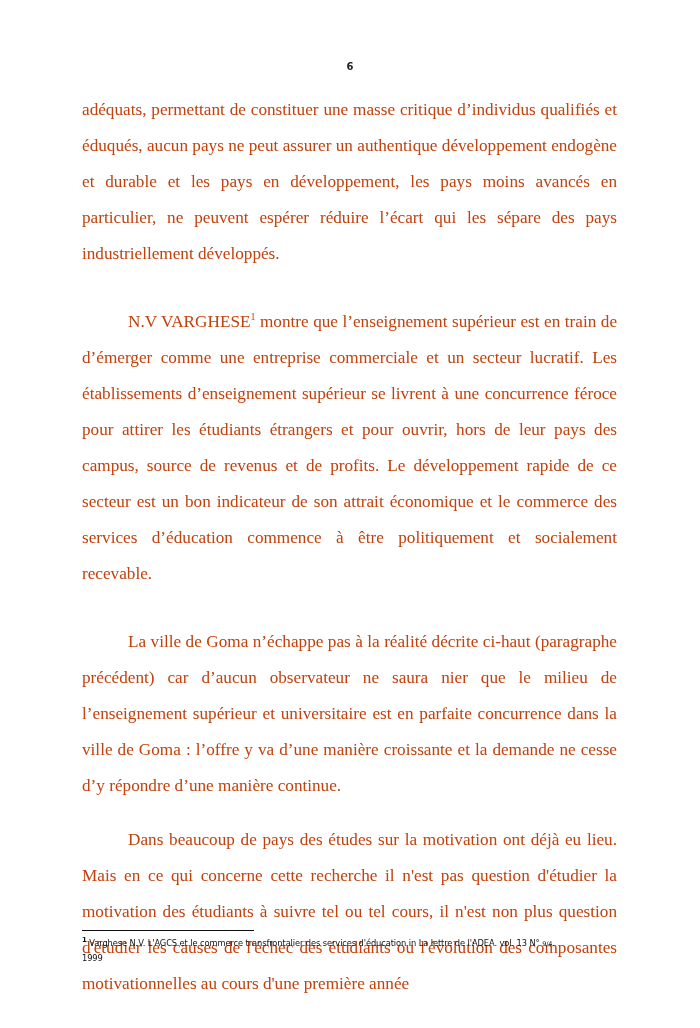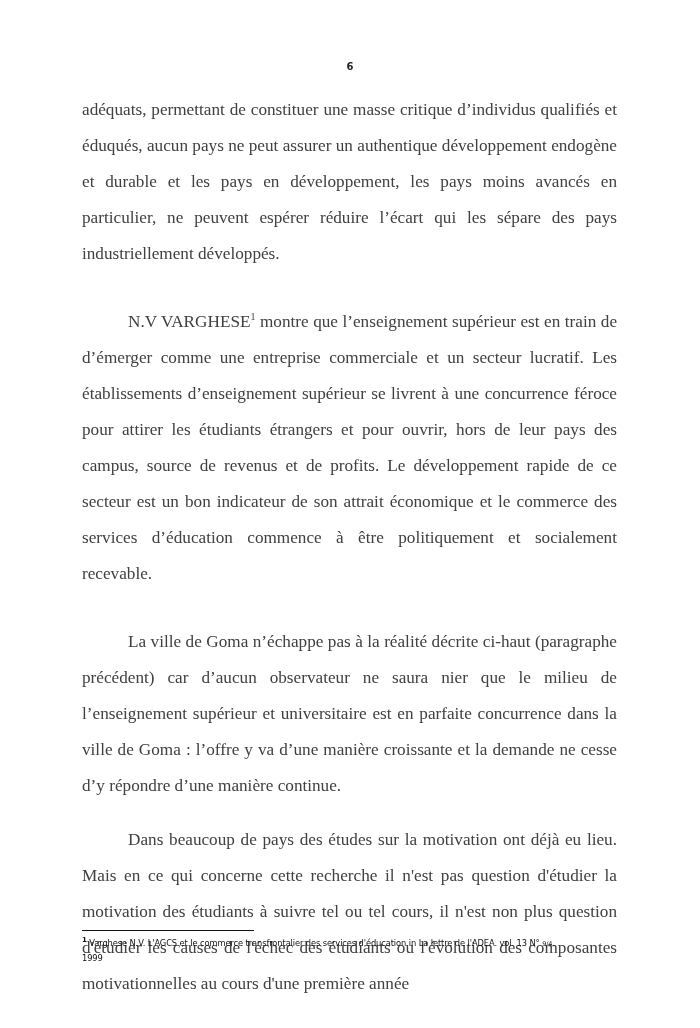--- a/index.html
+++ b/index.html
@@ -1,21 +1,21 @@
 <!DOCTYPE html>
 <html><head>
 <meta charset="utf-8">
 <style>
   html, body { margin:0; padding:0; background:#ffffff; }
   body { width:700px; height:1028px; position:relative; overflow:hidden; }
   .page { position:absolute; left:0; top:0; width:700px; height:1028px; background:#fff; }
   .page-number { position:absolute; top:61px; left:0; width:700px; text-align:center;
     font-family:"DejaVu Sans", sans-serif; font-size:10px; font-weight:bold; color:#222; }
   .body-text { position:absolute; left:82px; width:535px; top:92px;
-    font-family:"Liberation Serif", serif; font-size:17.2px; line-height:36px; color:#404040;
+    font-family:"Liberation Serif", serif; font-size:17.2px; line-height:36px; color:#c2410c;
     text-align:justify; }
   .para { margin:0; text-indent:0; }
   .para.indent { text-indent:46px; }
   .gap { height:18px; }
   .gap-lg { height:32px; }
   sup.fnref { font-size:10px; line-height:0; vertical-align:super; }
   .footnote-rule { position:absolute; left:82px; top:930px; width:172px; height:0; border-top:1.3px solid #111; }
   .footnote { position:absolute; left:82px; top:936px; width:540px;
     font-family:"DejaVu Sans", sans-serif; font-size:8.3px; line-height:14px; color:#111; letter-spacing:-0.1px; }
   .footnote sup { font-size:7px; font-weight:bold; line-height:0; }

